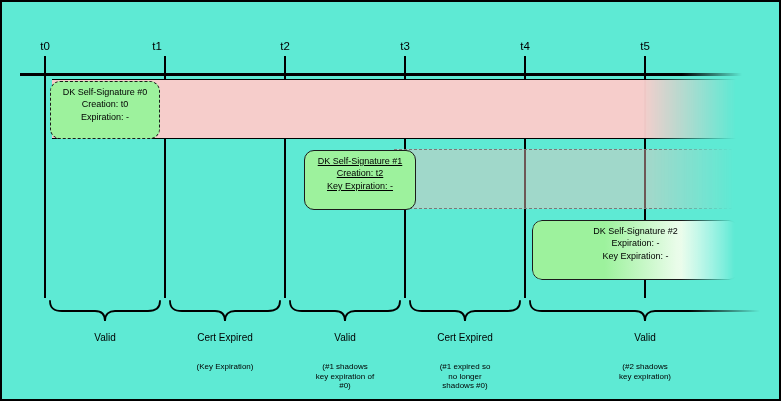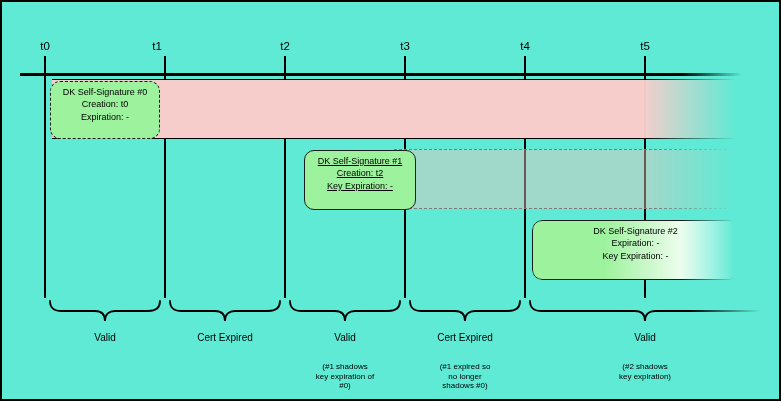--- a/index.html
+++ b/index.html
@@ -138,20 +138,21 @@
   <svg class="brace b5" viewBox="0 0 244 22">
     <path d="M2,1 C2,8 6,11 14,11 L107,11 C113,11 117,14 117,21 C117,14 121,11 127,11 L230,11 C238,11 242,8 242,1"></path>
   </svg>
 
   <div class="pgroup p1">
     <div class="plabel">Valid</div>
     <div class="pnote"></div>
   </div>
   <div class="pgroup p2">
     <div class="plabel">Cert Expired</div>
+    <div class="pnote">(Key Expiration)</div>
   </div>
   <div class="pgroup p3">
     <div class="plabel">Valid</div>
     <div class="pnote">(#1 shadows
 key expiration of
 #0)</div>
   </div>
   <div class="pgroup p4">
     <div class="plabel">Cert Expired</div>
     <div class="pnote">(#1 expired so

